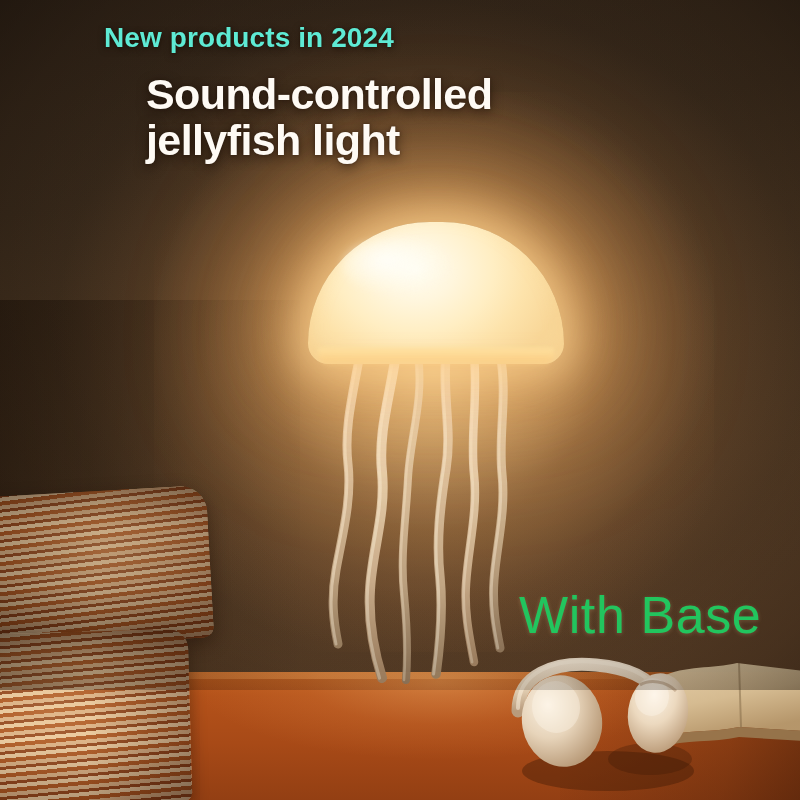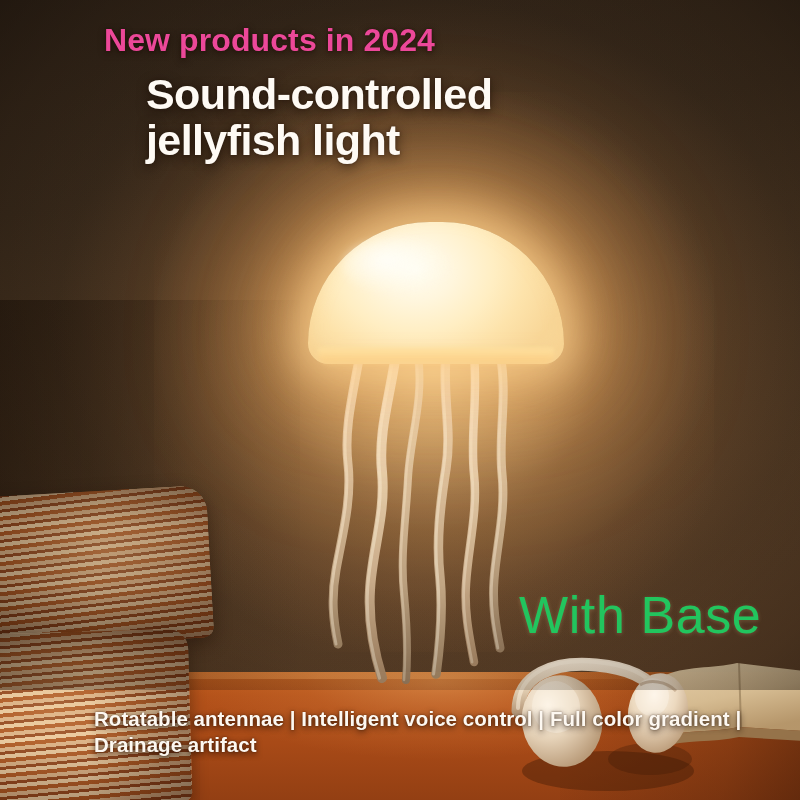--- a/index.html
+++ b/index.html
@@ -194,23 +194,23 @@
   .headphones svg { display: block; overflow: visible; }
 
   
   .book { position: absolute; left: 655px; top: 655px; width: 150px; height: 115px; }
   .book svg { display: block; overflow: visible; }
 
   
   .eyebrow {
     position: absolute;
     left: 104px; top: 22px;
-    font-size: 32px;
+    font-size: 28px;
     font-weight: 700;
-    color: #ec4899;
+    color: #5eead4;
     letter-spacing: 0.1px;
     text-shadow: 0 2px 7px rgba(24,12,4,0.75), 0 0 2px rgba(30,16,6,0.5);
     white-space: nowrap;
     text-align: right;
   }
 
   .headline {
     position: absolute;
     left: 146px; top: 72px;
     font-size: 43px;
@@ -366,15 +366,14 @@
       <path d="M140 30 C 150 24, 166 26, 176 36" stroke="rgba(170,140,108,0.5)" stroke-width="3" fill="none"></path>
     </svg>
   </div>
 
   <div class="wall-vignette"></div>
 
   <div class="eyebrow">New products in 2024</div>
   <div class="headline">Sound-controlled
 jellyfish light</div>
   <div class="with-base">With Base</div>
-  <div class="features">Rotatable antennae | Intelligent voice control | Full color gradient | Drainage artifact</div>
 
 </div>
 
 </body></html>

